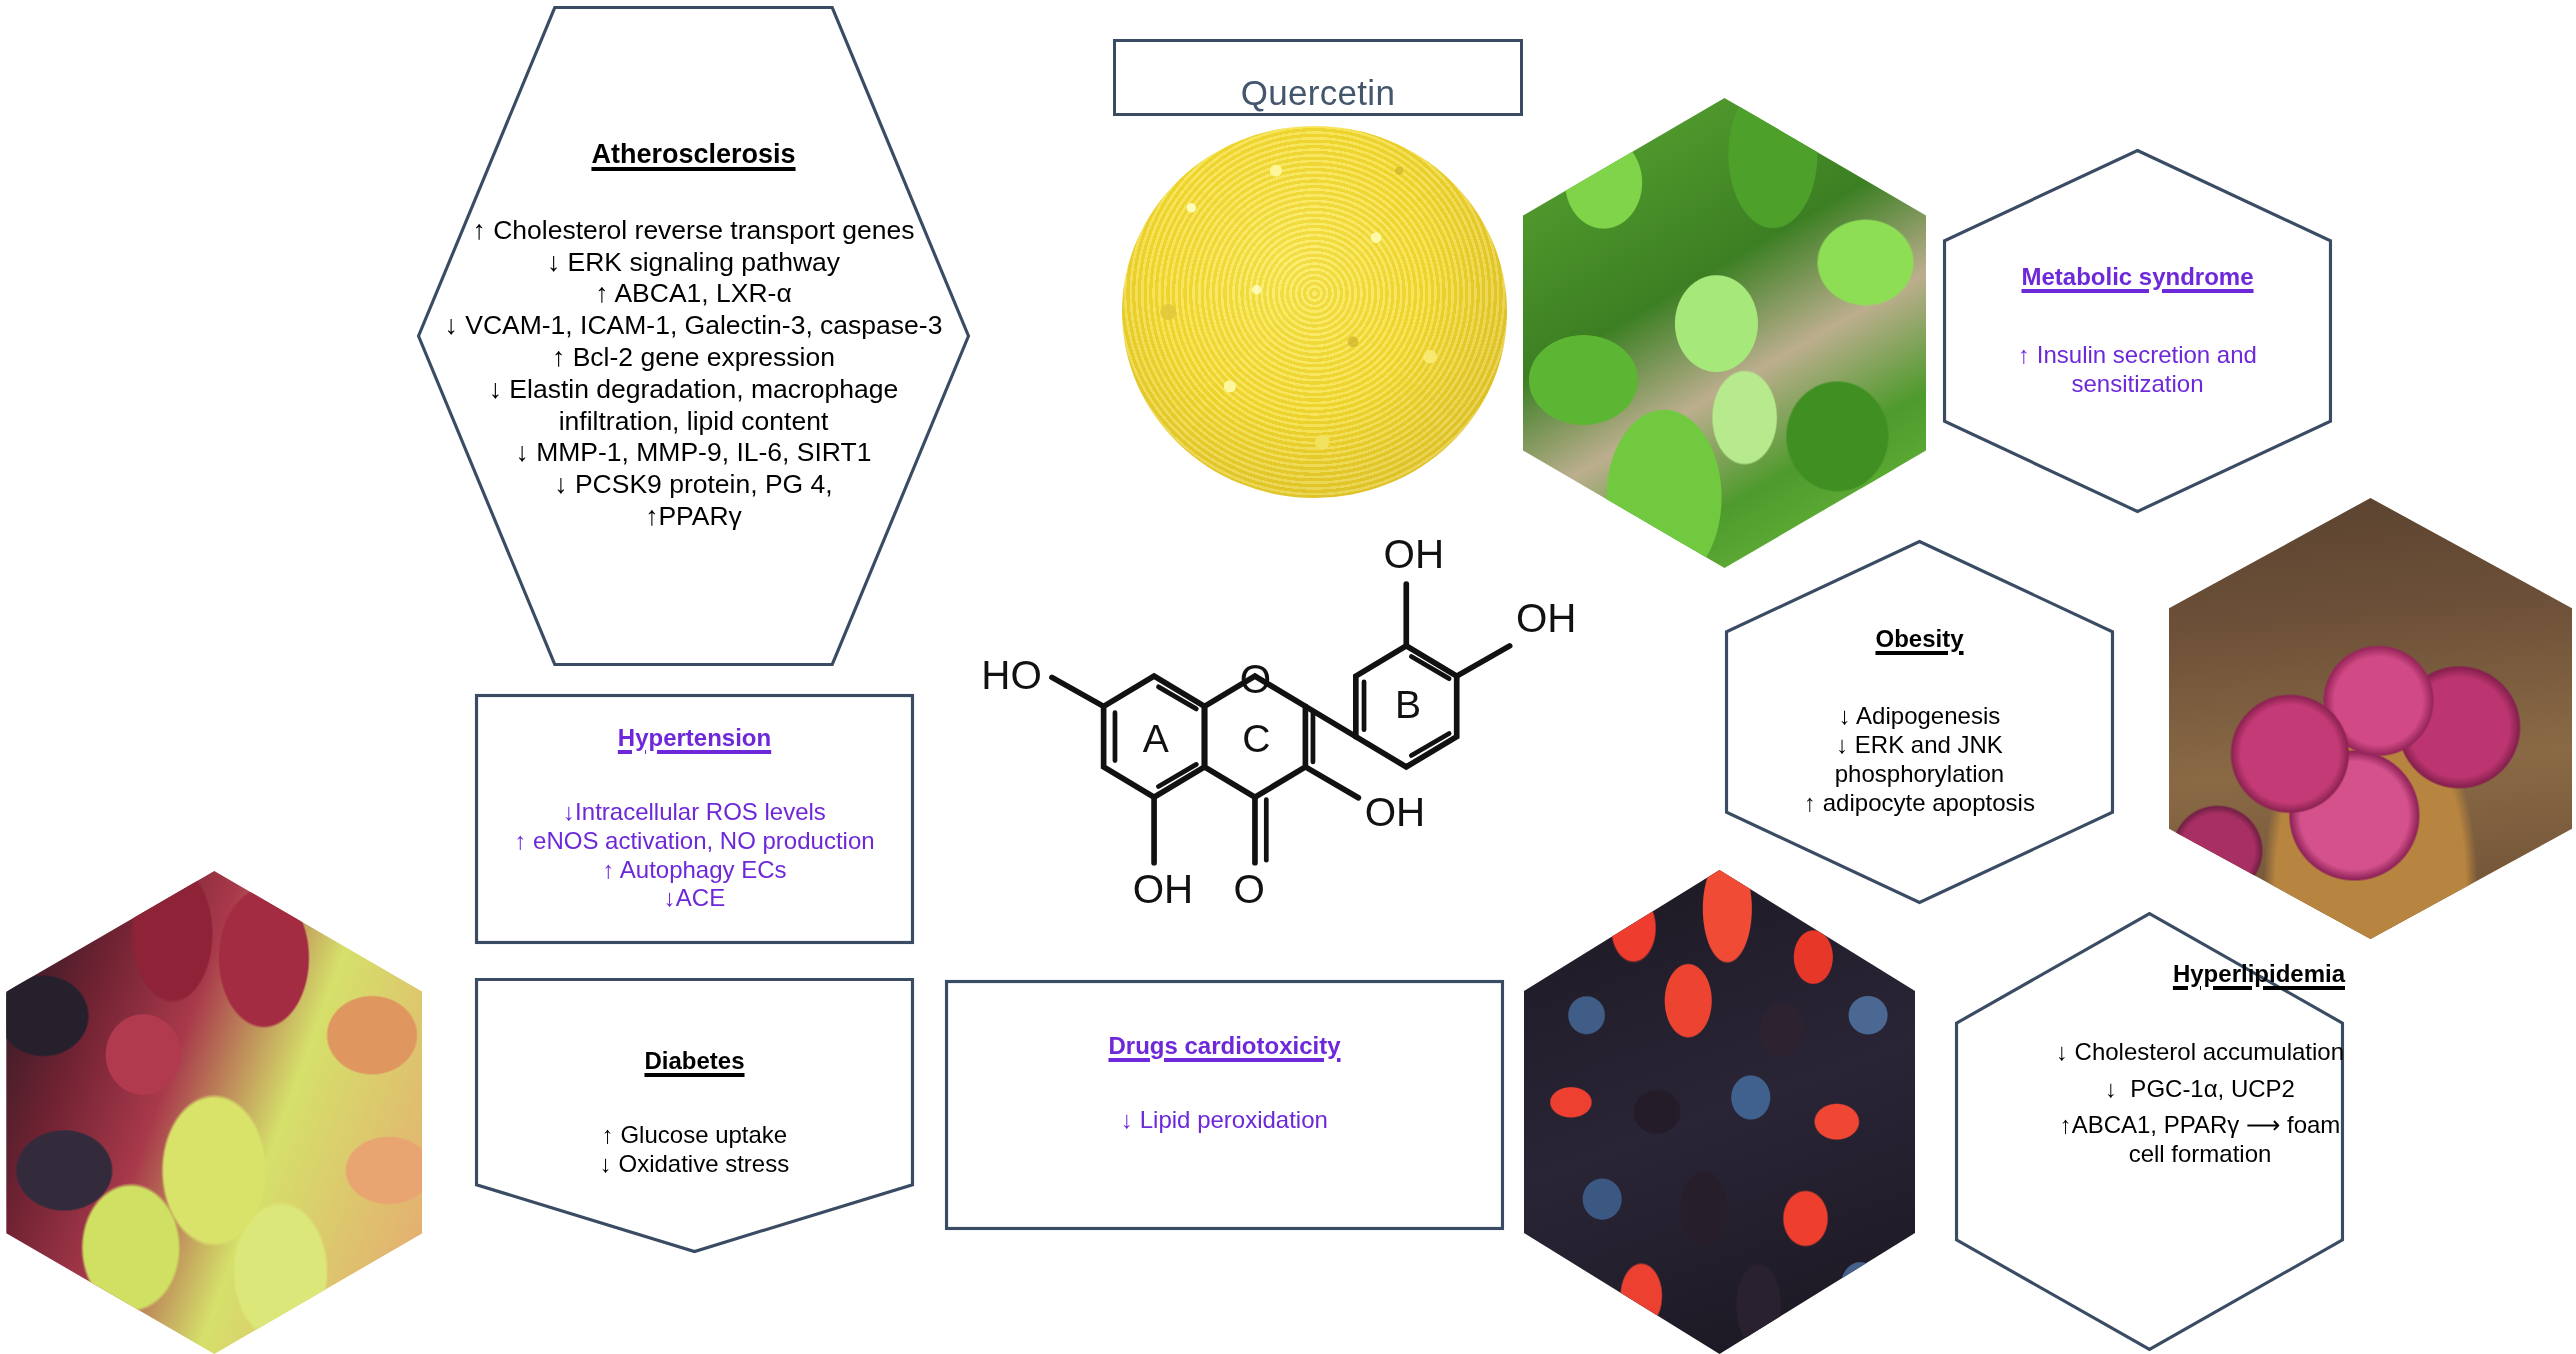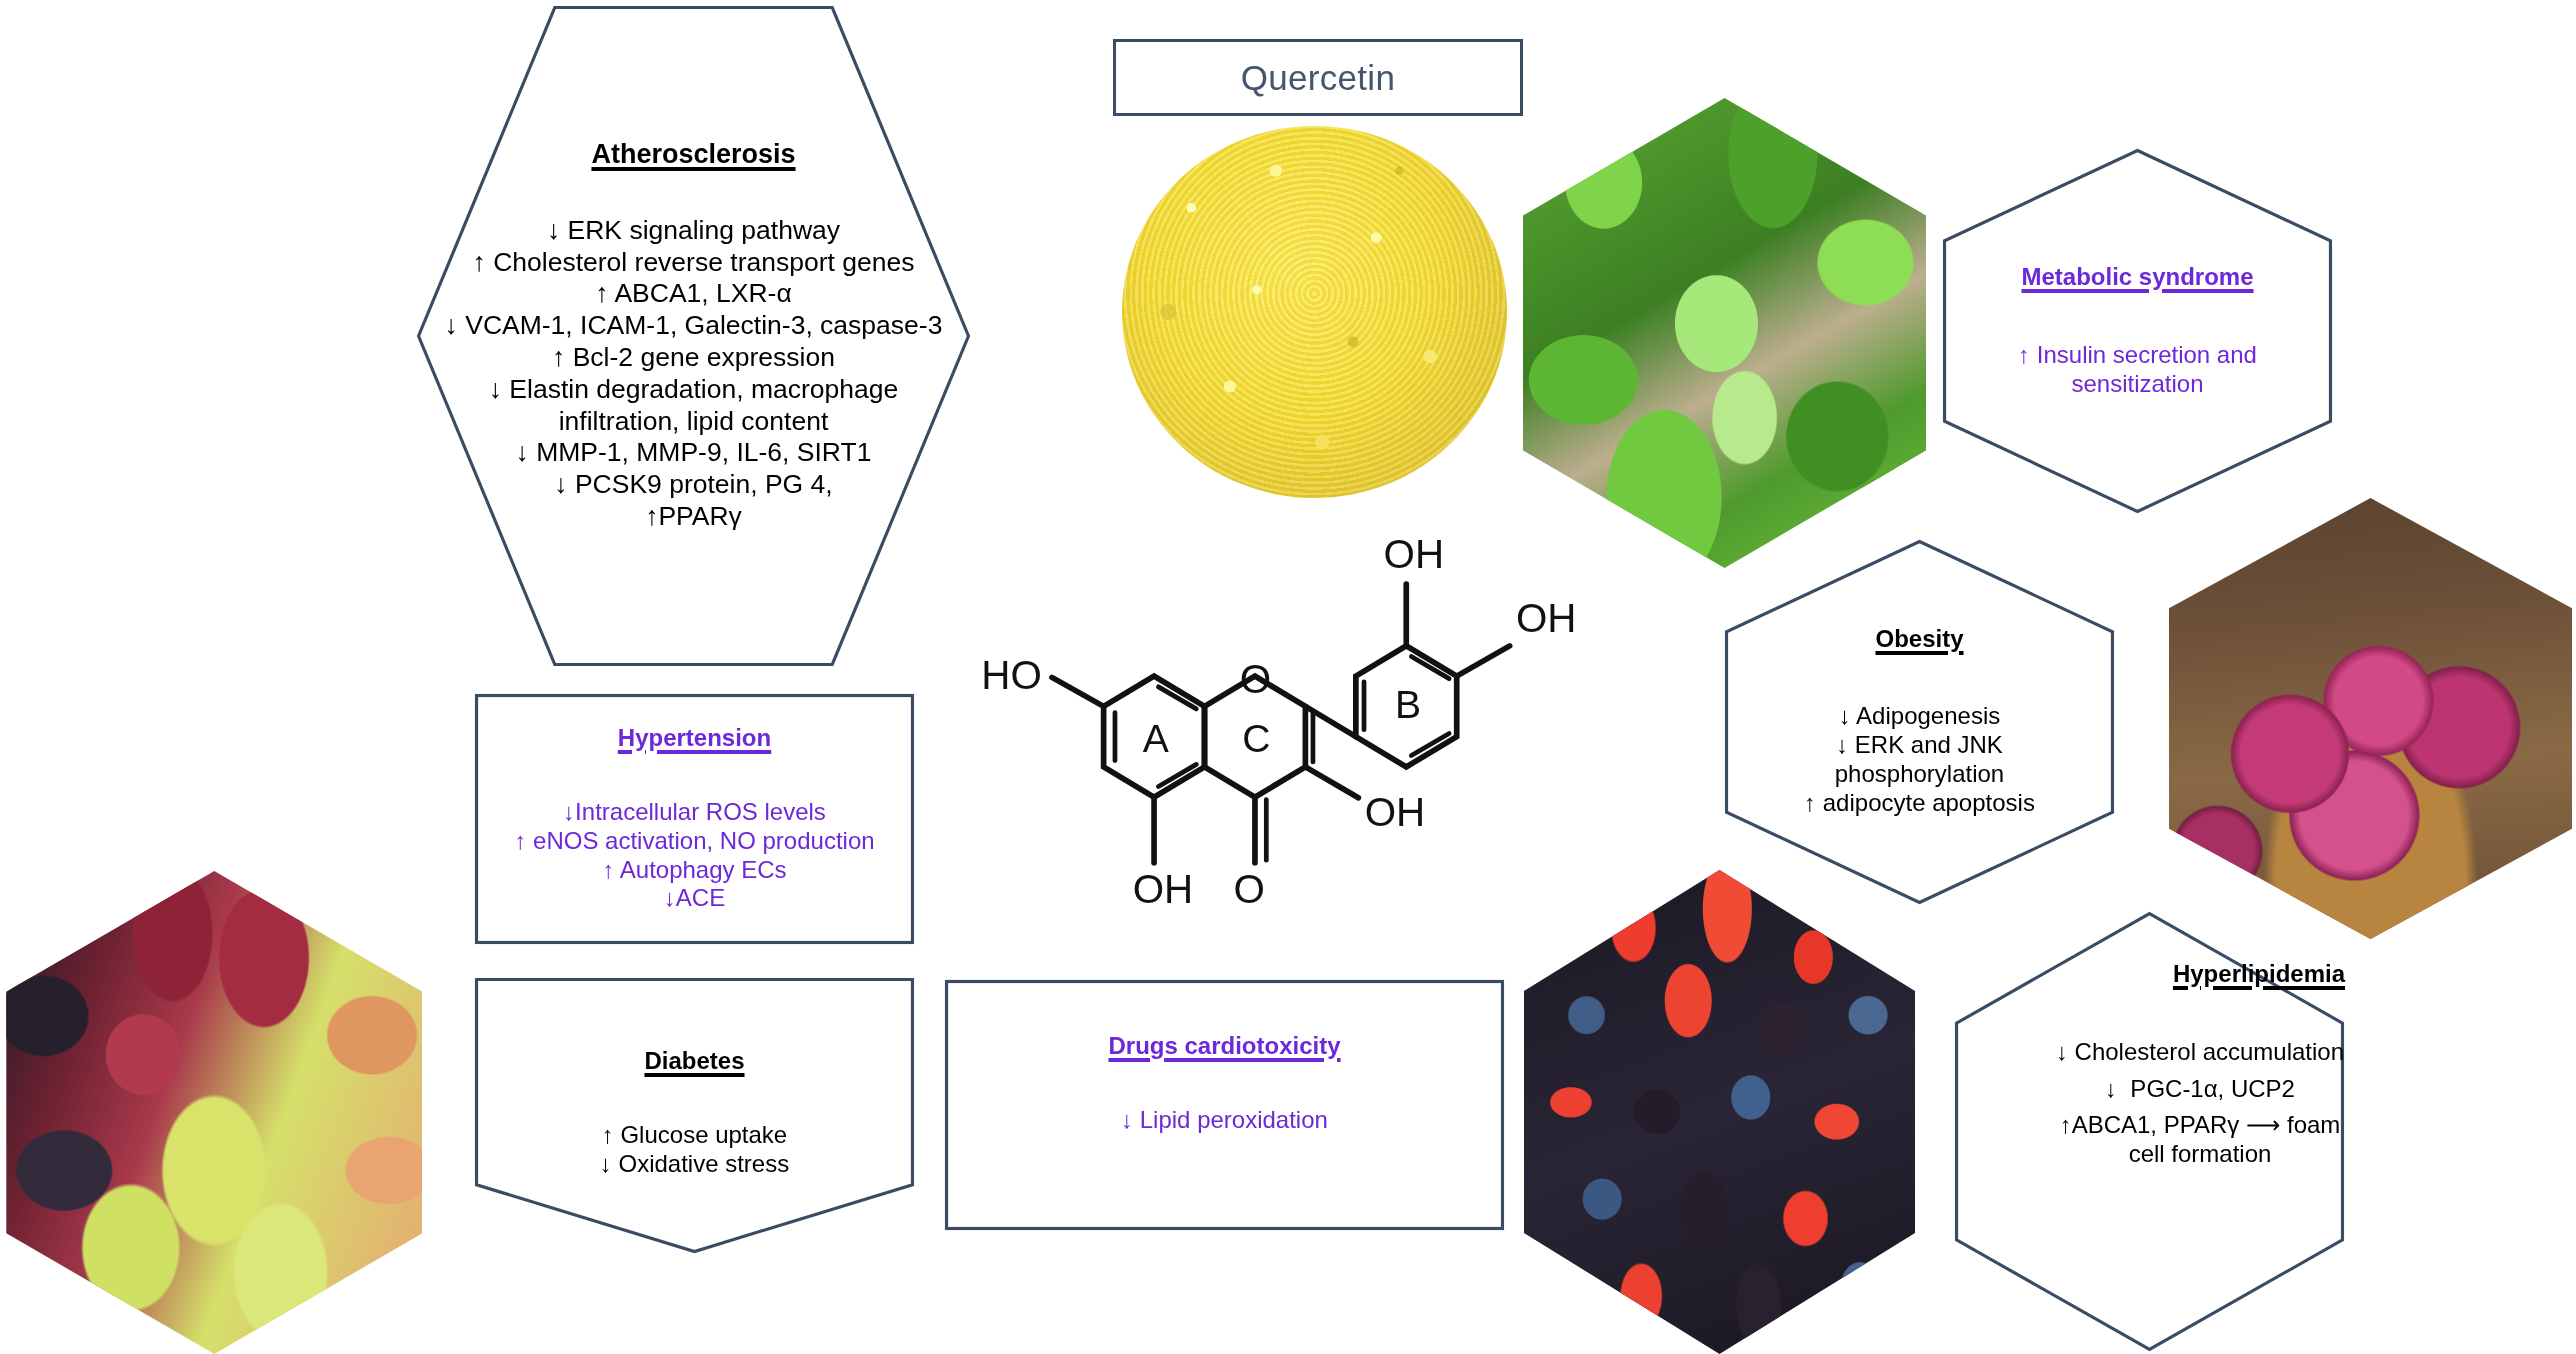--- a/index.html
+++ b/index.html
@@ -60,21 +60,21 @@
   
   #drugs { left: 944px; top: 979px; width: 561px; height: 252px; }
   #drugs .content { justify-content: flex-start; padding-top: 54px; }
   #drugs .title { font-size: 24px; margin-bottom: 1.9px; }
   #drugs .lines { font-size: 24px; }
 
   
   #quercetin-box {
     left: 1113px; top: 39px; width: 410px; height: 77px;
     border: 3.2px solid #3a4c63; background: #fff;
-    display: flex; align-items: center; justify-content: center;
+    display: flex; align-items: flex-end; justify-content: center;
   }
   #quercetin-box span { font-size: 35px; color: #44566c; font-weight: 400; letter-spacing: 0.3px; }
 
   
   #metabolic { left: 1942px; top: 148px; width: 391px; height: 366px; }
   #metabolic .title { font-size: 24px; margin-bottom: 6.3px; }
   #metabolic .lines { font-size: 24px; width: 265px; }
 
   
   #obesity { left: 1724px; top: 539px; width: 391px; height: 366px; }
@@ -267,22 +267,22 @@
     </svg>
   </div>
 
   <div class="abs" id="athero">
     <svg class="shape-svg" viewBox="0 0 880 1050" preserveAspectRatio="none">
       <polygon points="220,4 660,4 876,525 660,1046 220,1046 4,525"></polygon>
     </svg>
     <div class="content">
       <div class="title dark">Atherosclerosis</div>
       <div class="lines dark">
+        <div>↑ Cholesterol reverse transport genes</div>
         <div>↓ ERK signaling pathway</div>
-        <div>↑ Cholesterol reverse transport genes</div>
         <div>↑ ABCA1, LXR-α</div>
         <div>↓ VCAM-1, ICAM-1, Galectin-3, caspase-3</div>
         <div>↑ Bcl-2 gene expression</div>
         <div>↓ Elastin degradation, macrophage infiltration, lipid content</div>
         <div>↓ MMP-1, MMP-9, IL-6, SIRT1</div>
         <div>↓ PCSK9 protein, PG 4,</div>
         <div>↑PPARγ</div>
       </div>
     </div>
   </div>

